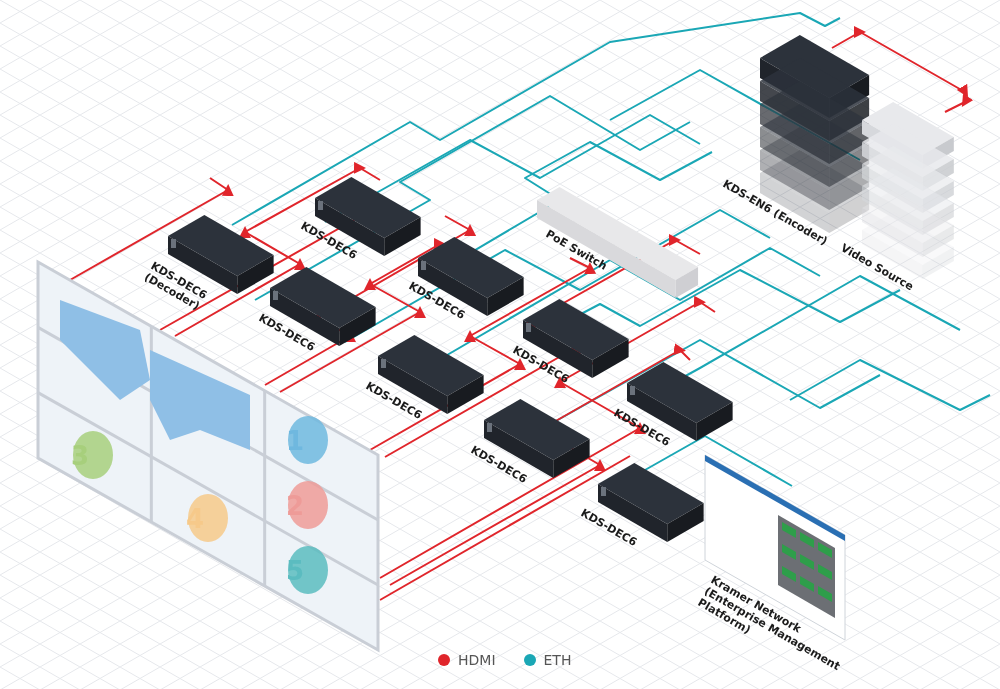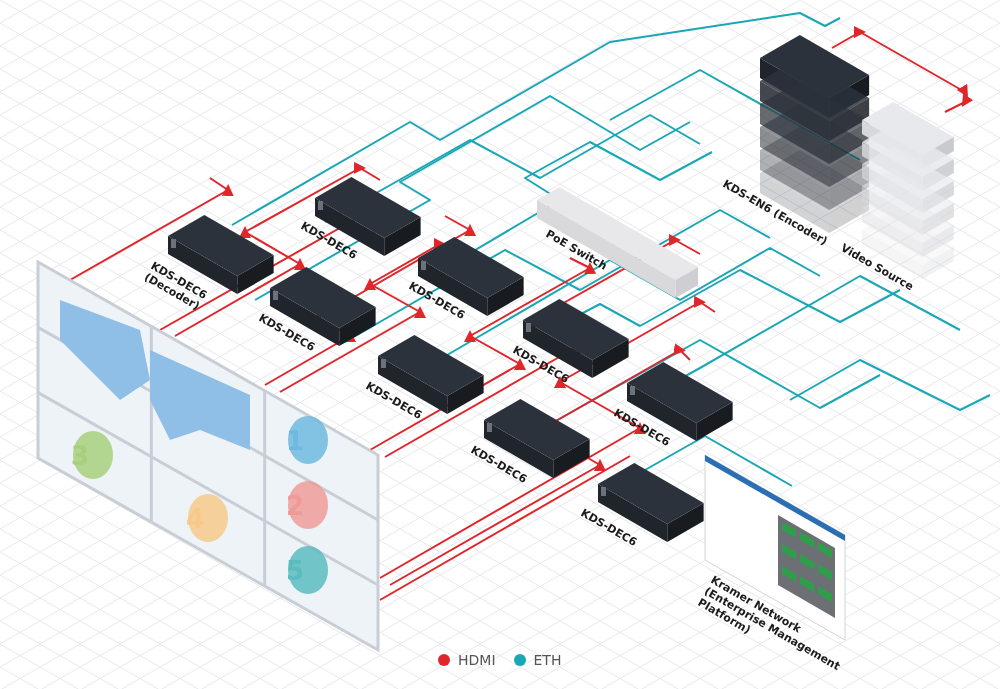--- a/index.html
+++ b/index.html
@@ -1,19 +1,19 @@
 <!DOCTYPE html>
 <html><head>
 <meta charset="utf-8">
 <style>
   html, body { margin: 0; padding: 0; background: #ffffff; }
   body { width: 1000px; height: 689px; position: relative; overflow: hidden; font-family: "DejaVu Sans", sans-serif; }
   #stage { position: absolute; left: 0; top: 0; width: 1000px; height: 689px; }
   .lbl { font-family: "DejaVu Sans", sans-serif; font-weight: bold; font-size: 11px; fill: #1b1b1b; }
-  .legend { position: absolute; left: 438px; top: 652px; display: flex; gap: 18px; align-items: flex-end; font-family: "DejaVu Sans", sans-serif; font-size: 14px; color: #555; }
+  .legend { position: absolute; left: 438px; top: 652px; display: flex; gap: 28px; align-items: flex-end; font-family: "DejaVu Sans", sans-serif; font-size: 14px; color: #555; }
   .legend-item { display: flex; align-items: center; gap: 8px; }
   .dot { width: 12px; height: 12px; border-radius: 50%; display: inline-block; }
 </style>
 </head>
 <body>
 
 <svg id="stage" viewBox="0 0 1000 689" xmlns="http://www.w3.org/2000/svg">
   <defs>
     <pattern id="isoGrid" width="40" height="23" patternUnits="userSpaceOnUse">
       <path d="M0 0 L40 23 M40 0 L0 23" stroke="#e6e8ec" stroke-width="1" fill="none"></path>

